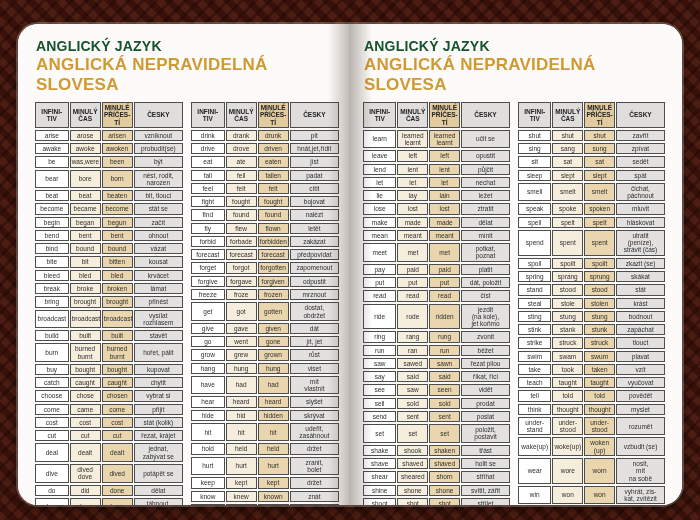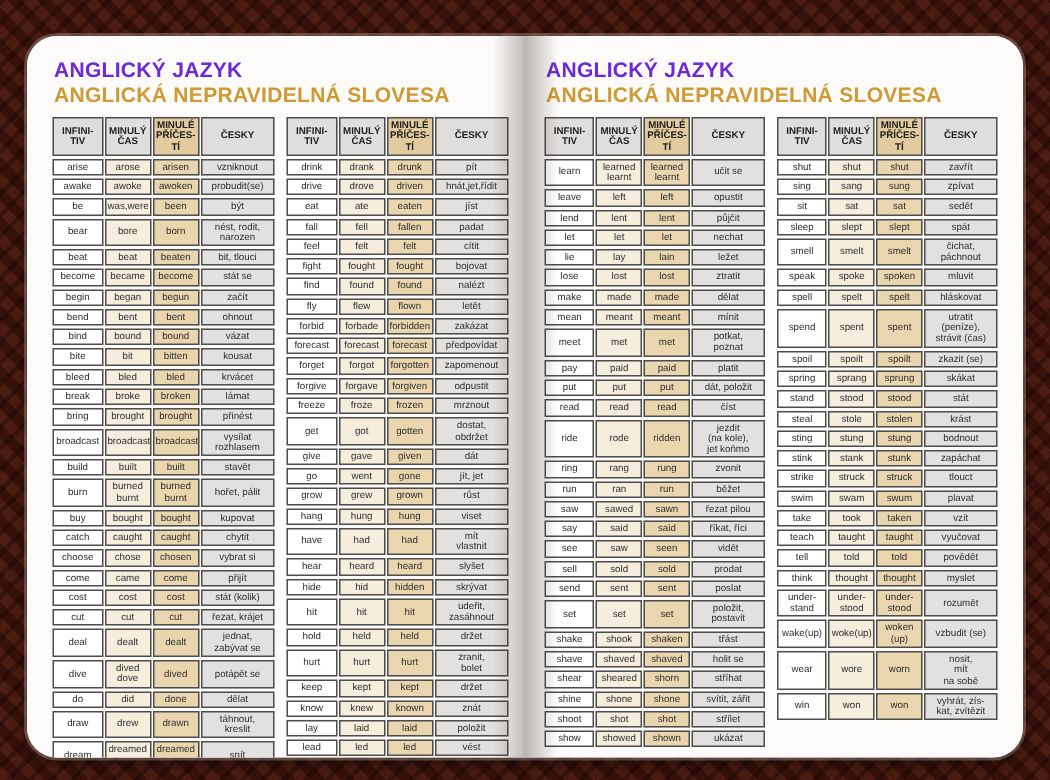--- a/index.html
+++ b/index.html
@@ -25,24 +25,24 @@
     padding:12px 10px 8px 16px;
   }
   .page.right{padding:12px 16px 8px 12px;}
   .gutter-shadow{
     position:absolute; top:0; bottom:0; left:50%; width:44px; margin-left:-22px;
     background:linear-gradient(90deg, rgba(0,0,0,0) 0%, rgba(60,45,35,.28) 45%, rgba(60,45,35,.34) 50%, rgba(0,0,0,0) 100%);
     pointer-events:none; z-index:5;
   }
   .page-title{
     font-size:14px; font-weight:bold; letter-spacing:.2px;
-    margin:2px 0 1px 2px; color:#6d28d9;
+    margin:2px 0 1px 2px; color:#14532d;
   }
   .page-subtitle{
-    font-size:14px; font-weight:bold; letter-spacing:.2px;
+    font-size:17px; font-weight:bold; letter-spacing:.2px;
     margin:0 0 5px 2px; color:#cf9a33;
   }
   .tables{display:flex; gap:6px; align-items:flex-start;}
   table.verbs{
     width:50%; border-collapse:separate; border-spacing:1.5px 2px;
     table-layout:fixed;
   }
   table.verbs th, table.verbs td{
     border:1px solid #4d4d4d;
     font-size:6.5px; line-height:1.12; text-align:center;

